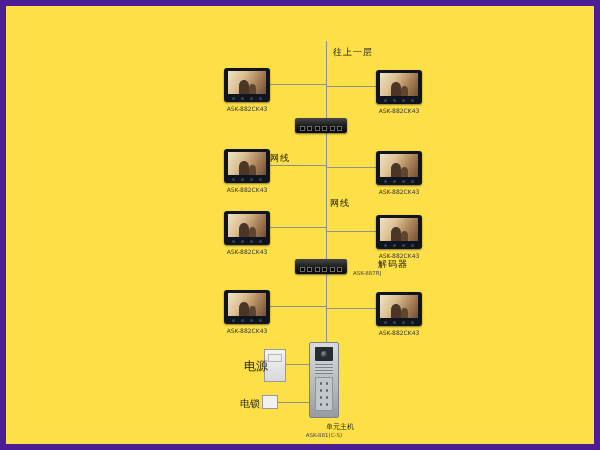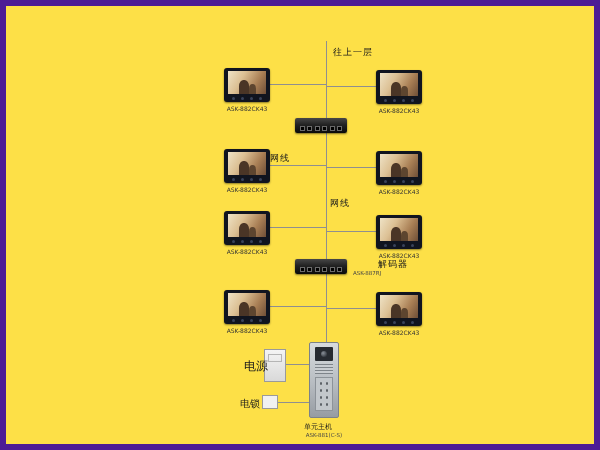--- a/index.html
+++ b/index.html
@@ -234,16 +234,16 @@
   <div class="lbl" style="left:238px;top:352px;font-size:12px;">电源</div>
 
   <div class="lock-box"></div>
   <div class="lbl" style="left:234px;top:391px;font-size:10px;">电锁</div>
 
   <div class="door">
     <div class="cam"></div>
     <div class="grille"></div>
     <div class="keypad"></div>
   </div>
-  <div class="lbl" style="left:298px;top:416px;width:60px;text-align:left;font-size:7px;">单元主机</div>
+  <div class="lbl" style="left:288px;top:416px;width:60px;text-align:right;font-size:7px;">单元主机</div>
   <div class="lbl lbl-tiny" style="left:288px;top:426px;width:60px;text-align:center;">ASK-881(C-S)</div>
 
 </div>
 
 </body></html>

